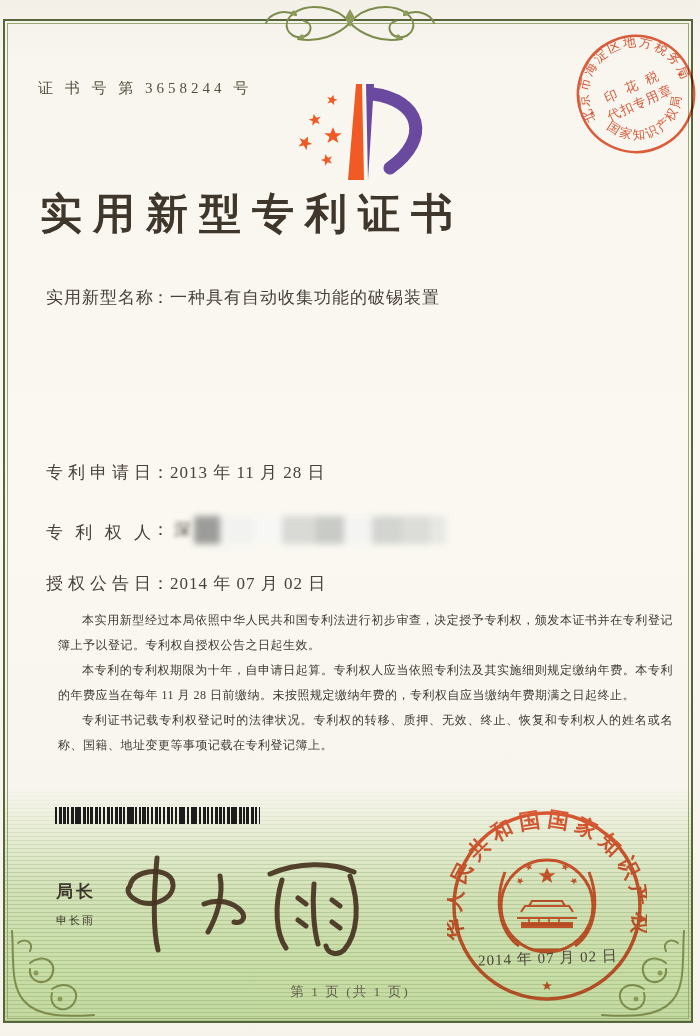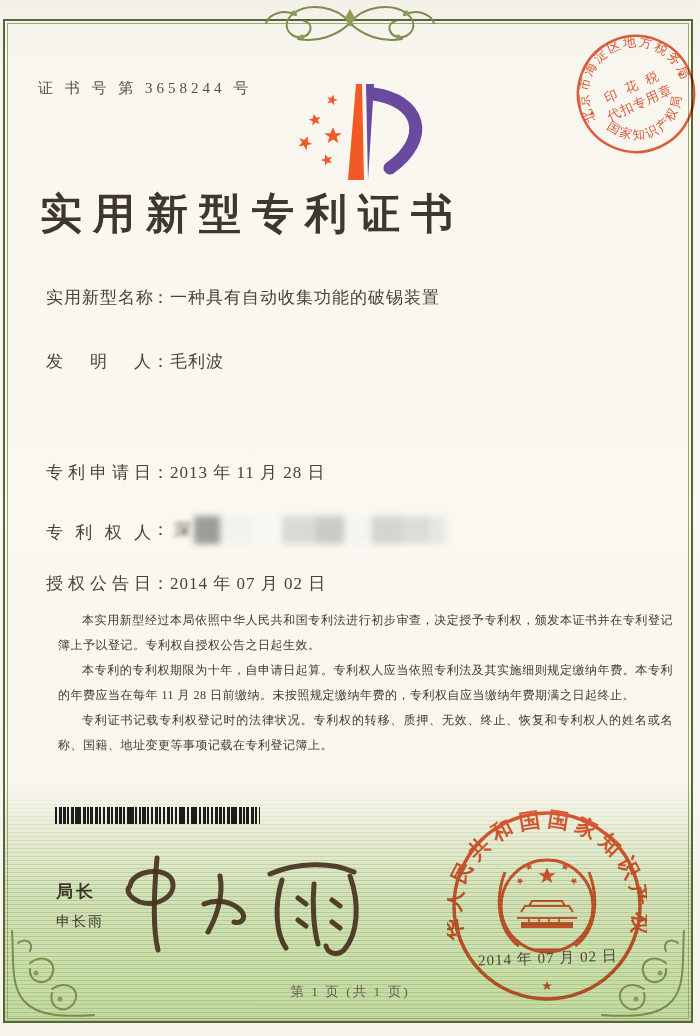--- a/index.html
+++ b/index.html
@@ -40,21 +40,21 @@
     filter:blur(3px);}
   .body-text{position:absolute;left:58px;top:608px;width:615px;font-size:12px;line-height:25px;
     letter-spacing:.5px;color:#3f3a32;z-index:3;text-align:justify;}
   .body-text p{margin:0;text-indent:2em;}
   .barcode{position:absolute;left:55px;top:807px;width:205px;height:17px;z-index:3;
     background:
       repeating-linear-gradient(90deg,#1c1c1c 0 2px,transparent 2px 4px),
       repeating-linear-gradient(90deg,#1c1c1c 0 1px,transparent 1px 6px),
       repeating-linear-gradient(90deg,transparent 0 9px,#1c1c1c 9px 11px,transparent 11px 13px);}
   .officer-title{position:absolute;left:56px;top:880px;font-size:17px;letter-spacing:3px;color:#3c362c;z-index:4;font-weight:bold;}
-  .officer-name{position:absolute;left:56px;top:913px;font-size:14px;letter-spacing:2px;color:#3c362c;z-index:4;font-family:Liberation Serif, serif;}
+  .officer-name{position:absolute;left:56px;top:913px;font-size:11px;letter-spacing:2px;color:#3c362c;z-index:4;font-family:Liberation Serif, serif;}
   .signature{position:absolute;left:112px;top:846px;z-index:4;}
   .signature path{stroke:#45321f;stroke-width:5;fill:none;stroke-linecap:round;stroke-linejoin:round;opacity:.92;}
   .tax-stamp{position:absolute;left:572px;top:30px;width:128px;height:128px;transform:rotate(-24deg);
     z-index:4;mix-blend-mode:multiply;opacity:.92;}
   .seal{position:absolute;left:447px;top:806px;z-index:4;mix-blend-mode:multiply;opacity:.93;}
   .seal-date{position:absolute;left:448px;top:949px;width:200px;text-align:center;font-size:15px;
     letter-spacing:1px;color:#4e463c;z-index:5;transform:rotate(-2deg);}
   .footer{position:absolute;left:0;top:983px;width:100%;text-align:center;font-size:13.5px;
     letter-spacing:2px;color:#655f50;z-index:4;}
   svg text{font-family:"Liberation Serif","DejaVu Serif",serif;}
@@ -126,23 +126,20 @@
     </g>
     <polygon points="76,4 82,4 84,100 68,100" fill="#f15a24"></polygon>
     <polygon points="86,4 94,4 88,100" fill="#6a4a9e"></polygon>
     <path d="M93,14 C140,20 152,58 110,88" stroke="#6a4a9e" stroke-width="13" fill="none" stroke-linecap="round"></path>
   </svg>
 
   <div class="title">实用新型专利证书</div>
 
   <div class="field" style="top:286px">
     <span class="flabel">实用新型名称</span><span>：</span><span class="fvalue">一种具有自动收集功能的破锡装置</span>
-  </div>
-  <div class="field" style="top:350px">
-    <span class="flabel">发明人</span><span>：</span><span class="fvalue">毛利波</span>
   </div>
   <div class="field" style="top:461px">
     <span class="flabel">专利申请日</span><span>：</span><span class="fvalue">2013 年 11 月 28 日</span>
   </div>
   <div class="field" style="top:516px">
     <span class="flabel">专利权人</span><span>：</span><span class="red-char">深</span><span class="mosaic"></span>
   </div>
   <div class="field" style="top:572px">
     <span class="flabel">授权公告日</span><span>：</span><span class="fvalue">2014 年 07 月 02 日</span>
   </div>

